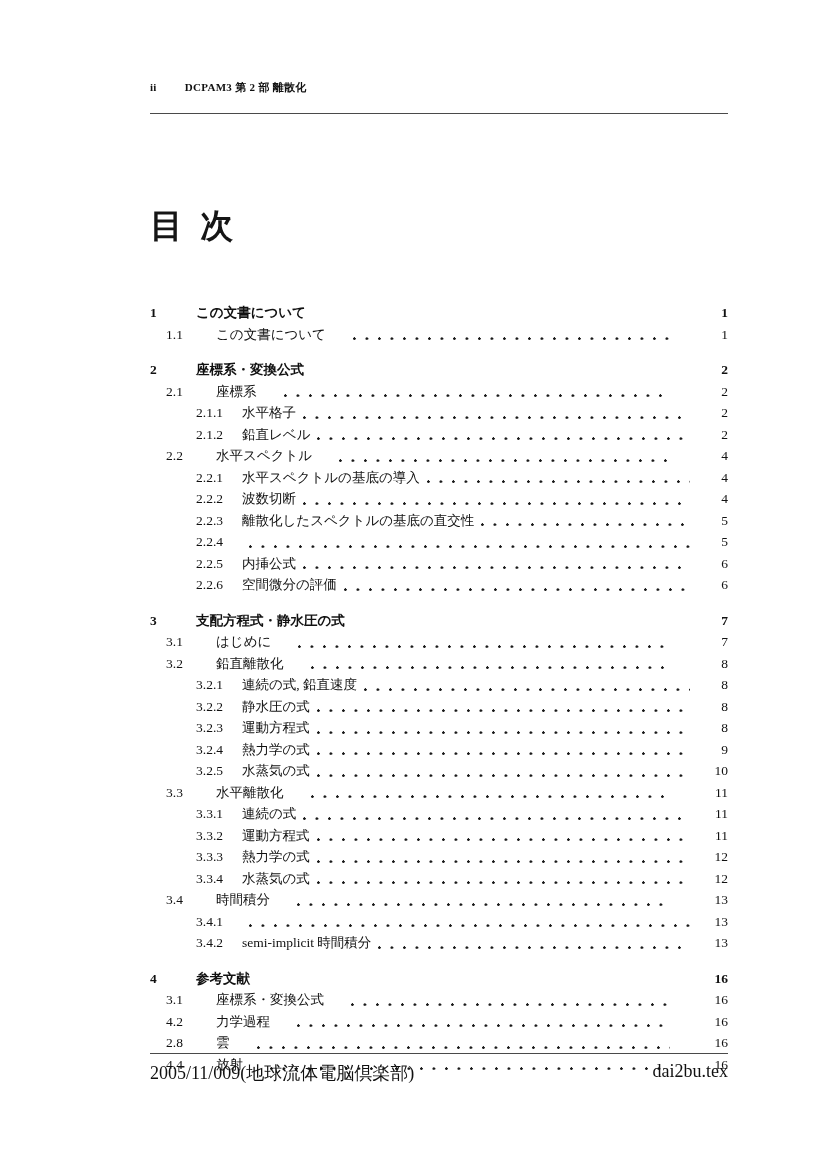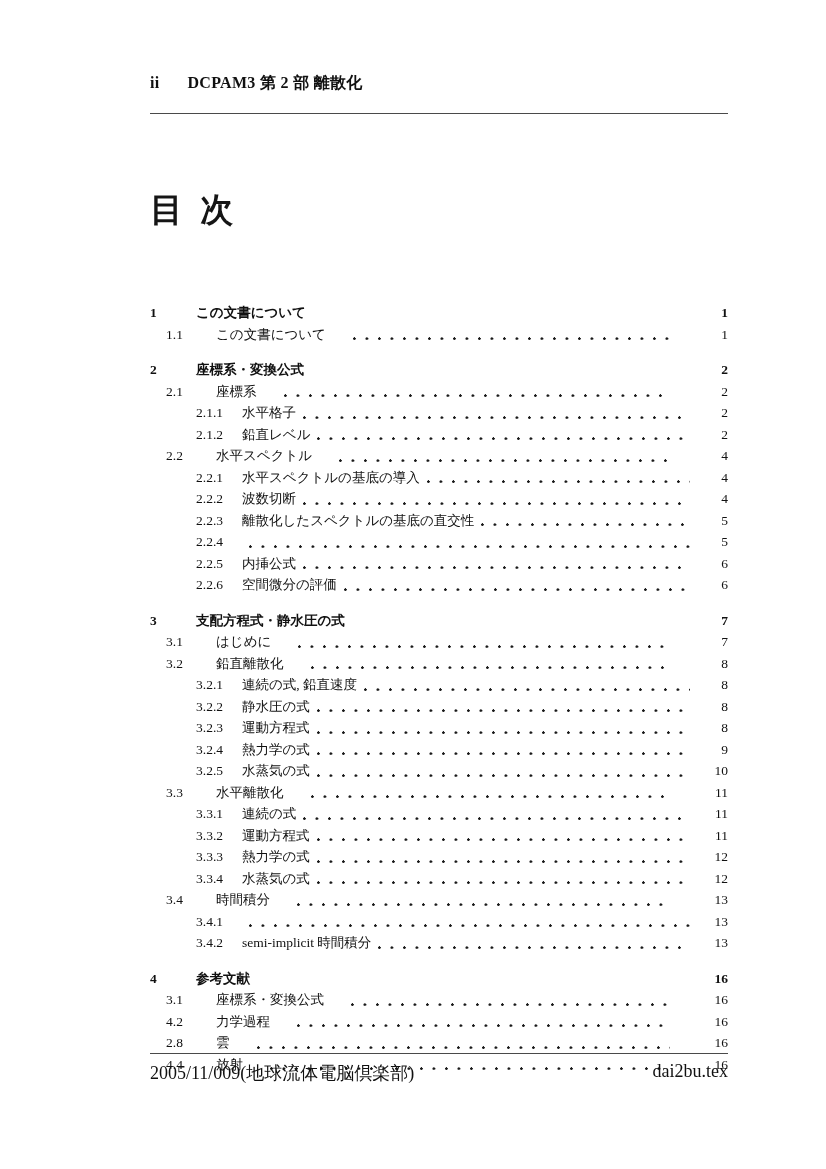--- a/index.html
+++ b/index.html
@@ -11,44 +11,44 @@
     background: #ffffff;
     font-family: "Liberation Serif", serif;
     color: #111111;
     overflow: hidden;
   }
   
   .running-header {
     position: absolute;
     left: 150px;
     width: 578px;
-    top: 73px;
+    top: 80px;
     display: flex;
     align-items: baseline;
     font-weight: bold;
-    font-size: 16px;
+    font-size: 11px;
     letter-spacing: 0.3px;
   }
   .running-header .folio { font-family: "Liberation Serif", serif; }
   .running-header .doc-title {
     margin-left: 28px;
     font-family: "Liberation Serif", "Liberation Sans", sans-serif;
   }
   .header-rule {
     position: absolute;
     left: 150px;
     width: 578px;
     top: 113px;
     border-top: 1.5px solid #4a4a4a;
   }
   
   .toc-title {
     position: absolute;
     left: 150px;
-    top: 188px;
+    top: 204px;
     font-family: "Liberation Sans", sans-serif;
     font-weight: bold;
     font-size: 33px;
     letter-spacing: 4px;
     color: #151515;
   }
   
   .toc {
     position: absolute;
     left: 150px;

